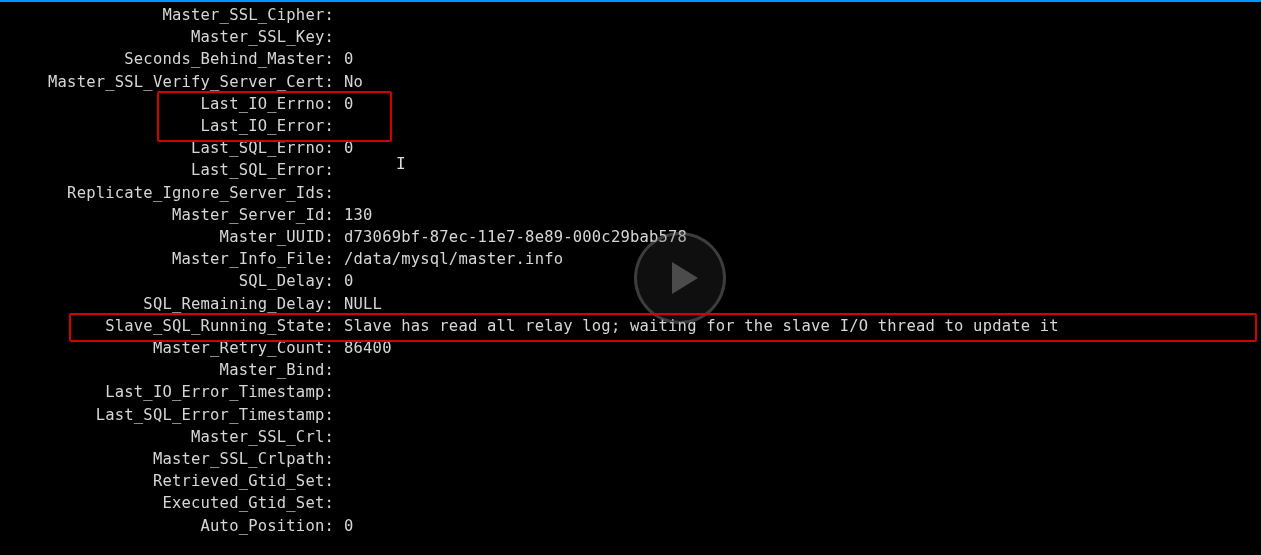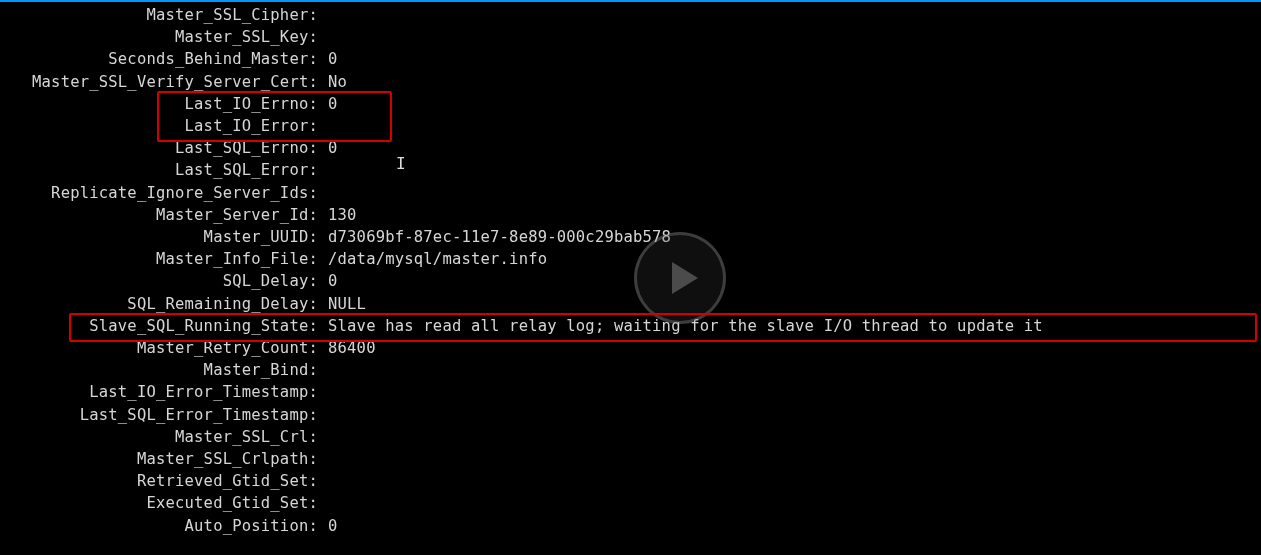--- a/index.html
+++ b/index.html
@@ -16,21 +16,21 @@
   }
   .topbar {
     position: absolute;
     top: 0; left: 0; right: 0;
     height: 2px;
     background: #0095ff;
   }
   .term {
     position: absolute;
     top: 4px;
-    left: 0;
+    left: 16px;
     white-space: pre;
     line-height: 22.2px;
     letter-spacing: 0.2px;
   }
   .row { display: block; }
   .label {
     display: inline-block;
     width: 318px;
     text-align: right;
   }

